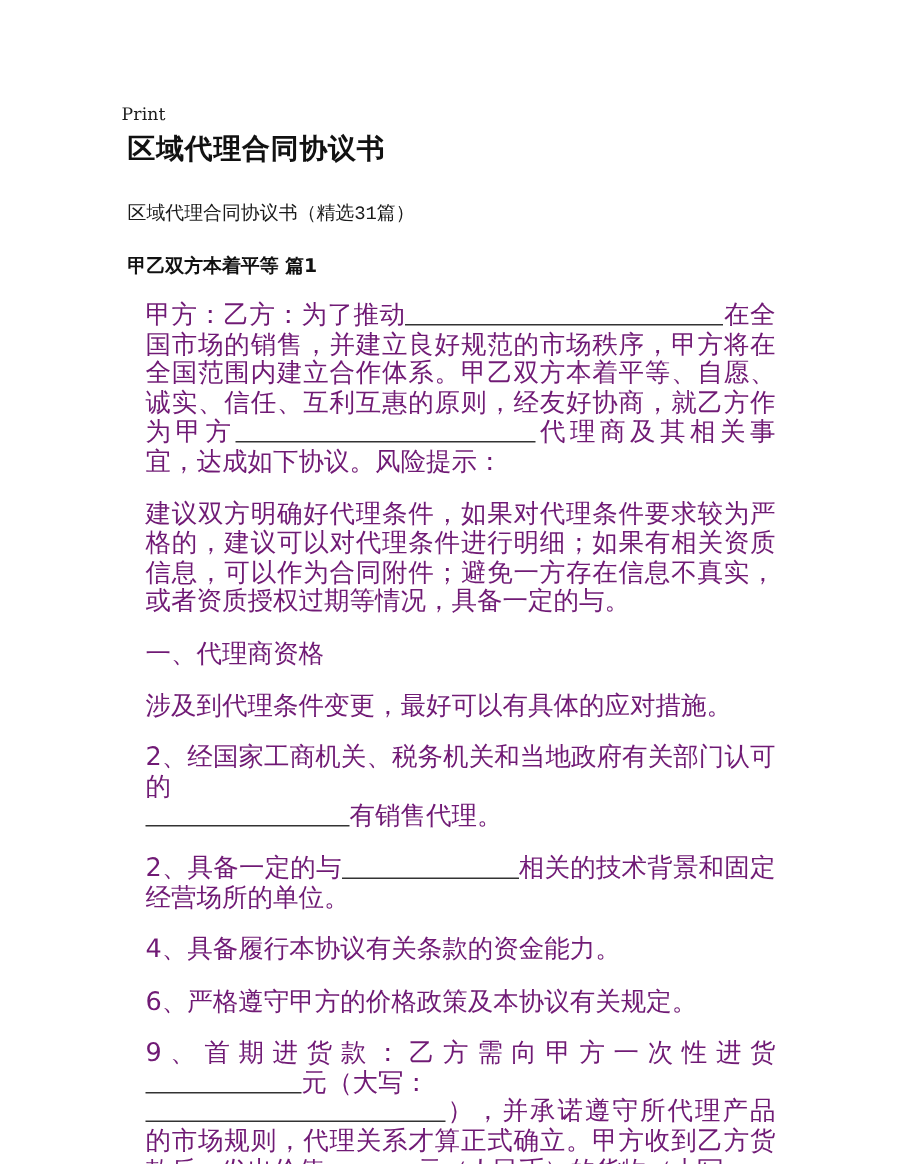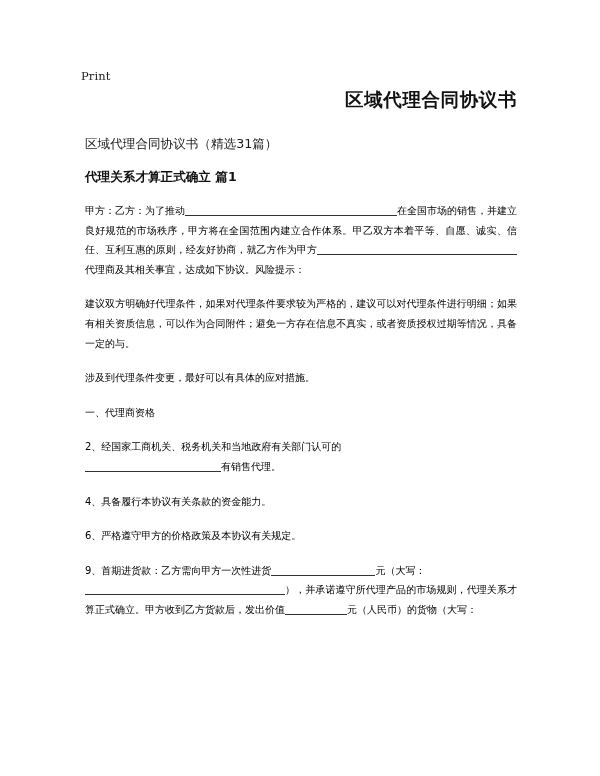--- a/index.html
+++ b/index.html
@@ -40,51 +40,52 @@
 
   
   .doc {
     position: absolute;
     left: 85px;
     top: 88px;
     width: 432px;
   }
 
   .doc-title {
-    text-align: right;
+    text-align: left;
     font-size: 18.5px;
     font-weight: bold;
     line-height: 24px;
     margin: 0 0 22px 0;
     letter-spacing: 0.6px;
     color: #111;
   }
 
   .subtitle {
     font-size: 12.6px;
     line-height: 19px;
     margin: 0 0 14px 0;
     color: #1a1a1a;
+    font-family: Liberation Mono, monospace;
   }
 
   .section-head {
     font-size: 12.6px;
     font-weight: bold;
     line-height: 19px;
     margin: 0 0 15px 0;
     color: #111;
   }
 
   p.para {
-    font-size: 10px;
+    font-size: 17px;
     line-height: 19.6px;
-    margin: 0 0 15px 0;
+    margin: 0 0 15px 12px;
     text-align: justify;
     text-justify: inter-ideograph;
-    color: #000000;
+    color: #701a75;
     word-break: break-all;
   }
 
   
   .blank {
     display: inline-block;
     border-bottom: 1px solid #333;
     vertical-align: -2px;
     height: 13px;
   }
@@ -102,32 +103,33 @@
 <div class="page">
 
   <div class="print-link">Print</div>
 
   <div class="doc">
 
     <h1 class="doc-title">区域代理合同协议书</h1>
 
     <div class="subtitle">区域代理合同协议书（精选31篇）</div>
 
-    <div class="section-head">代理关系才算正式确立 篇1</div>
+    <div class="section-head">甲乙双方本着平等 篇1</div>
 
     <p class="para"><span>甲方：乙方：为了推动</span><span class="blank b-xl"></span><span>在全国市场的销售，并建立良好规范的市场秩序，甲方将在全国范围内建立合作体系。甲乙双方本着平等、自愿、诚实、信任、互利互惠的原则，经友好协商，就乙方作为甲方</span><span class="blank b-lg"></span><span>代理商及其相关事宜，达成如下协议。风险提示：</span></p>
 
     <p class="para">建议双方明确好代理条件，如果对代理条件要求较为严格的，建议可以对代理条件进行明细；如果有相关资质信息，可以作为合同附件；避免一方存在信息不真实，或者资质授权过期等情况，具备一定的与。</p>
 
+    <p class="para">一、代理商资格</p>
+
     <p class="para">涉及到代理条件变更，最好可以有具体的应对措施。</p>
-
-    <p class="para">一、代理商资格</p>
 
     <p class="para"><span>2、经国家工商机关、税务机关和当地政府有关部门认可的</span><br><span class="blank b-md"></span><span>有销售代理。</span></p>
 
+    <p class="para"><span>2、具备一定的与</span><span class="blank b-mdn"></span><span>相关的技术背景和固定经营场所的单位。</span></p>
 
     <p class="para">4、具备履行本协议有关条款的资金能力。</p>
 
 
 
     <p class="para">6、严格遵守甲方的价格政策及本协议有关规定。</p>
 
     <p class="para"><span>9、首期进货款：乙方需向甲方一次性进货</span><span class="blank b-sm"></span><span>元（大写：</span><br><span class="blank b-lg"></span><span>），并承诺遵守所代理产品的市场规则，代理关系才算正式确立。甲方收到乙方货款后，发出价值</span><span class="blank b-xs"></span><span>元（人民币）的货物（大写：</span><br></p>
 
   </div>

